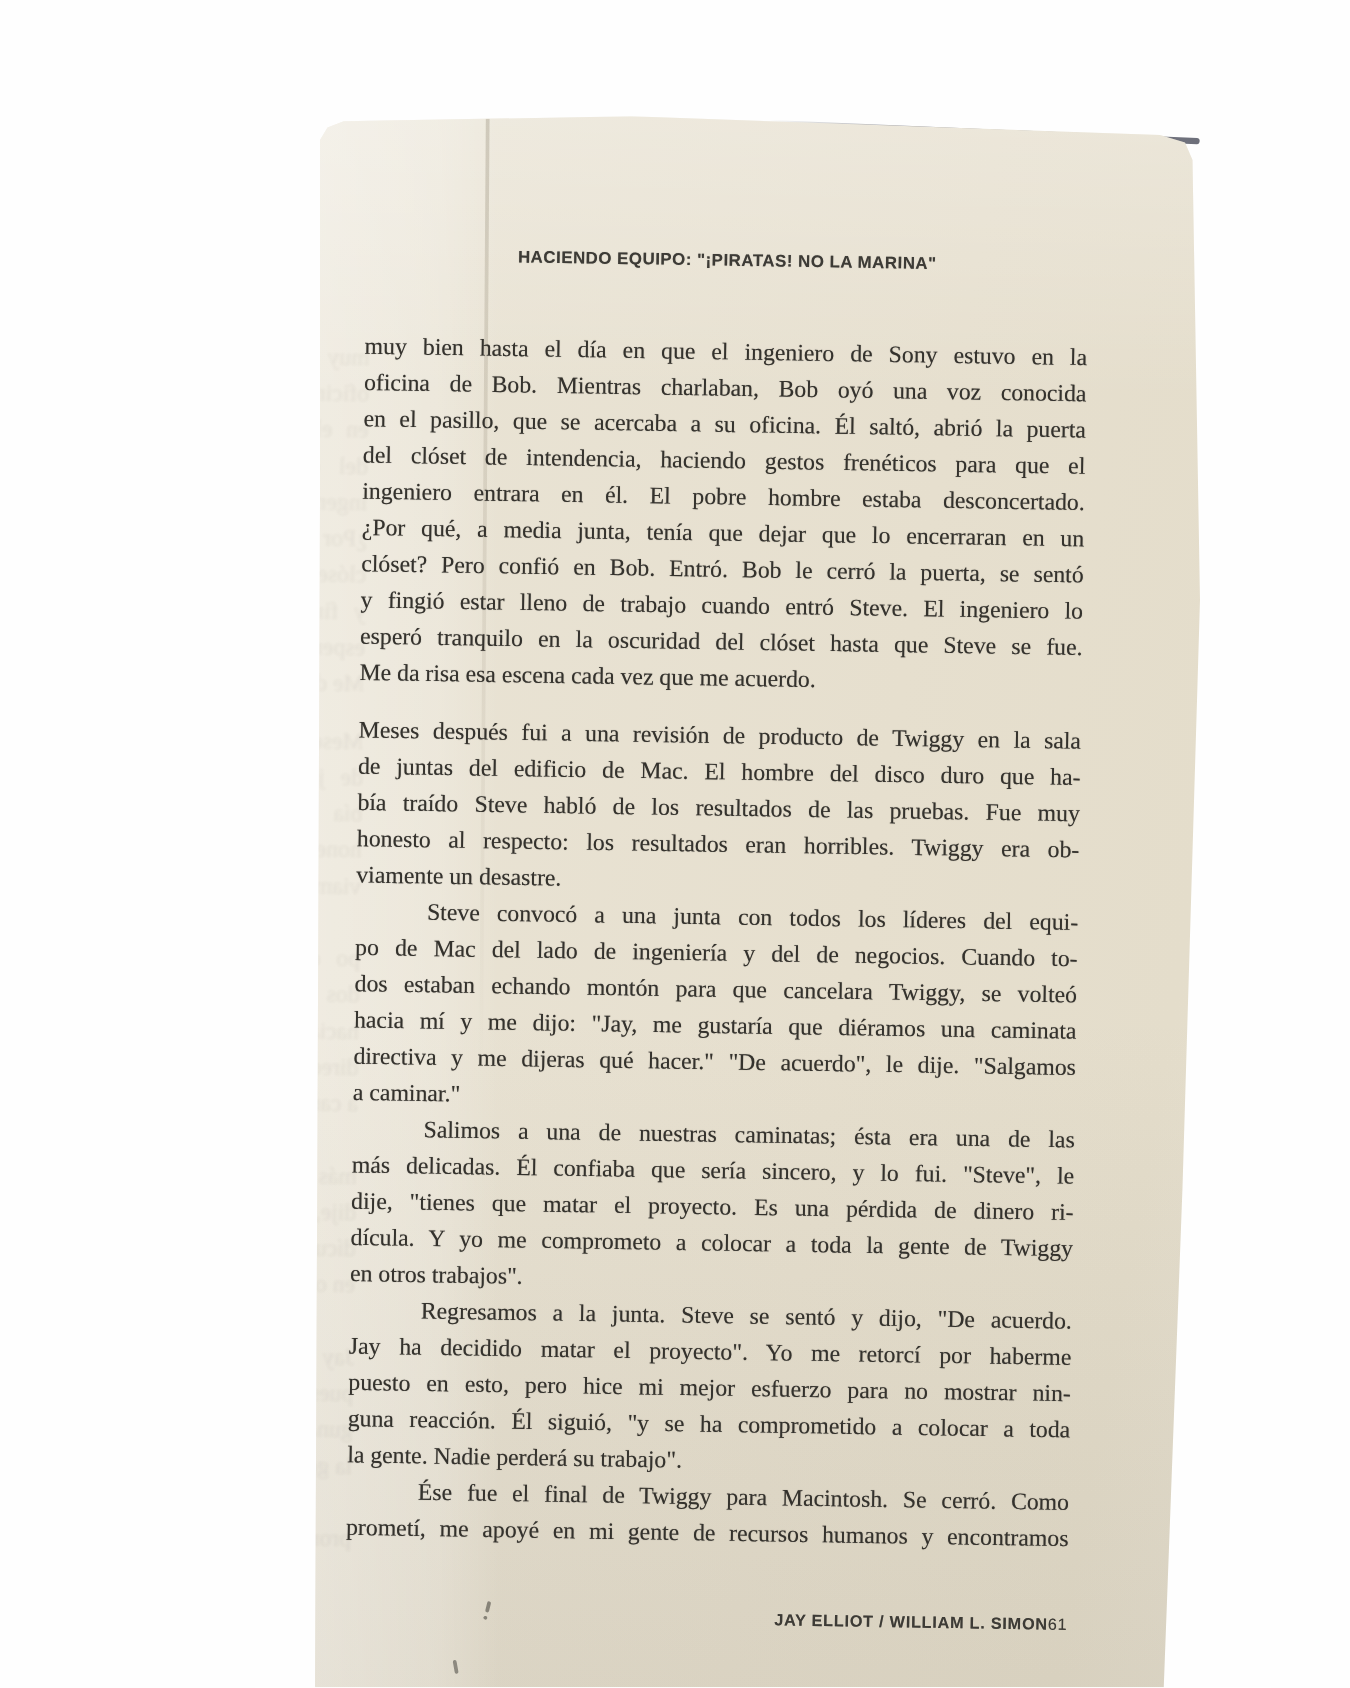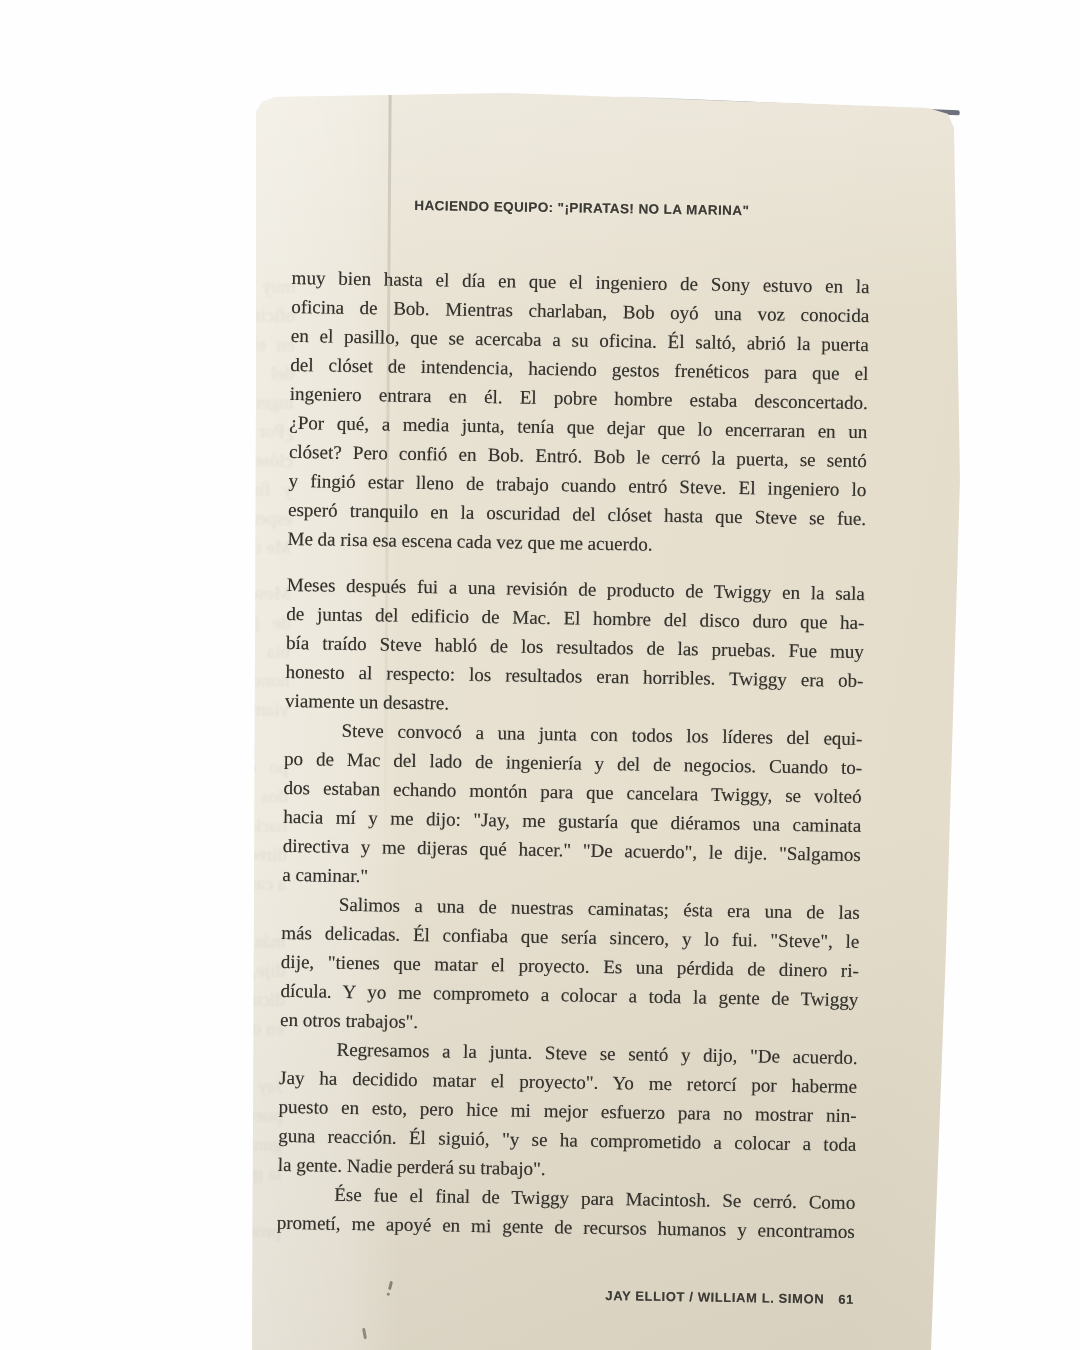--- a/index.html
+++ b/index.html
@@ -75,21 +75,21 @@
   .line.last{text-align-last:left;white-space:normal;}
   .line.indent{padding-left:57px;}
   .page-footer{
     margin-top:46px;
     text-align:right;
     font-family:"Liberation Sans", sans-serif;
     font-size:13px;color:#3d3b36;
     text-shadow:0 0 .5px rgba(61,59,54,.5);
   }
   .page-footer .authors{font-weight:bold;letter-spacing:.6px;}
-  .page-footer .folio{font-weight:700;margin-left:14px;letter-spacing:.5px;}
+  .page-footer .folio{font-weight:400;letter-spacing:.5px;}
   
   .speck{position:absolute;background:#6a675e;pointer-events:none;}
   .speck-1{left:389px;top:1281px;width:3px;height:9px;border-radius:2px;transform:rotate(14deg);opacity:.75;}
   .speck-1::after{content:"";position:absolute;left:0;top:12px;width:3px;height:3px;border-radius:50%;background:#6a675e;}
   .speck-2{left:363px;top:1328px;width:3px;height:11px;border-radius:2px;transform:rotate(-10deg);opacity:.7;}
 </style>
 </head>
 <body>
 
 <div class="photo">

